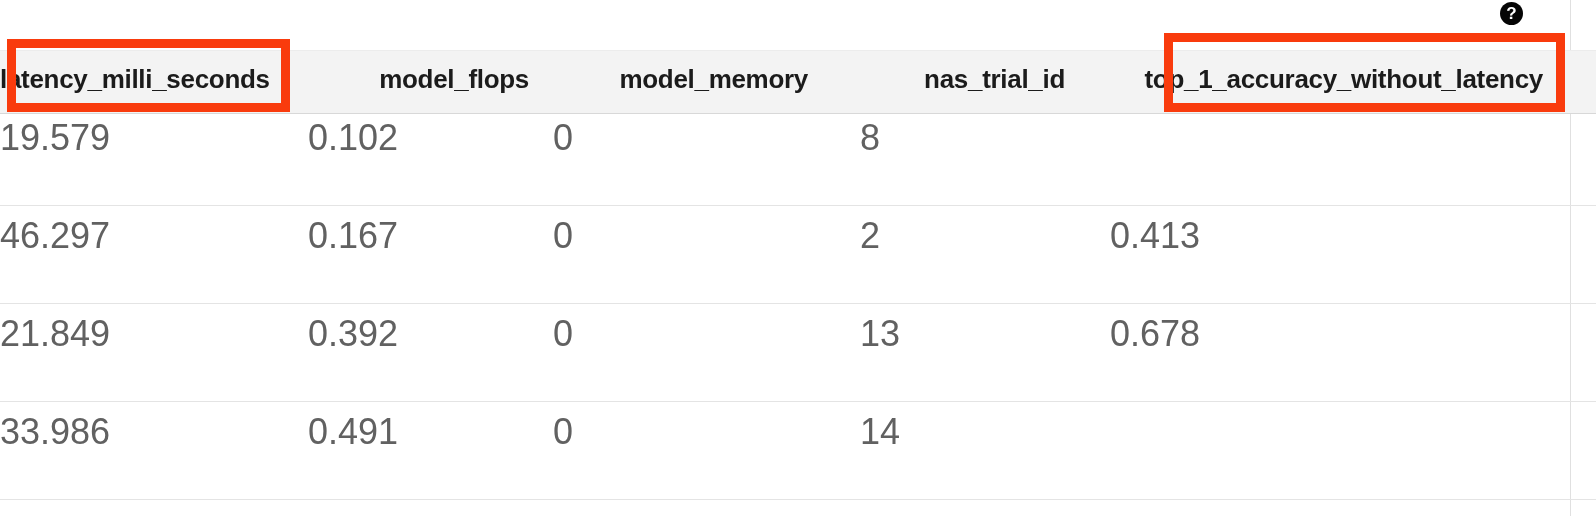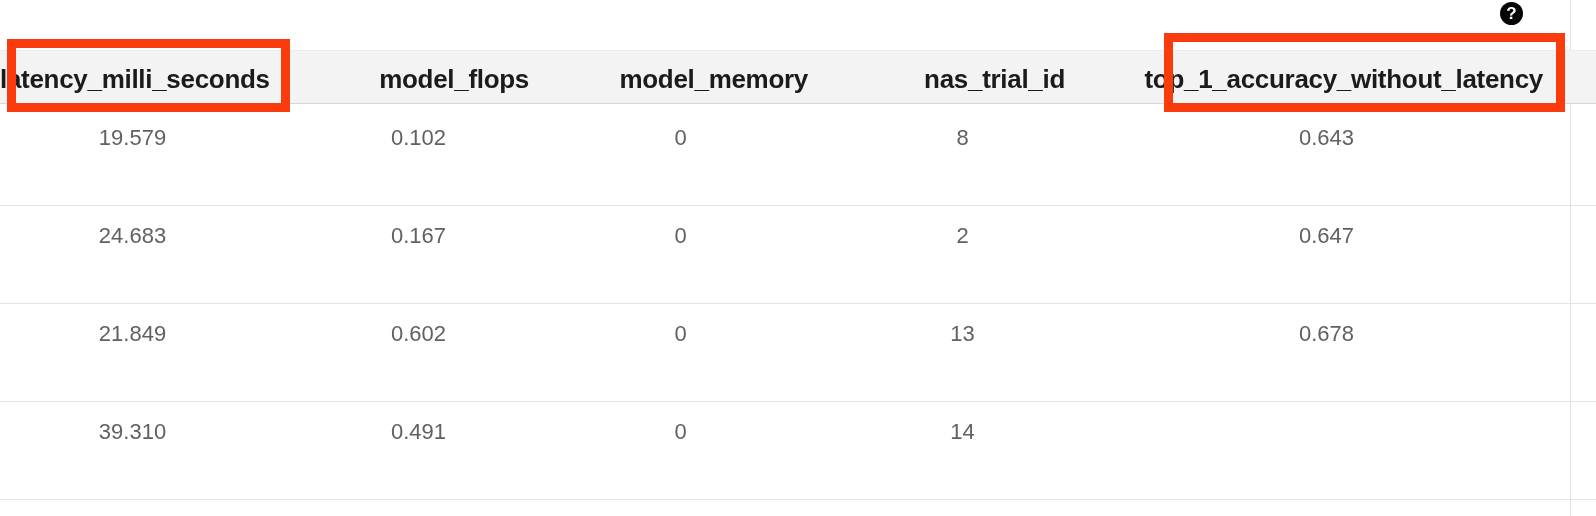--- a/index.html
+++ b/index.html
@@ -16,21 +16,21 @@
     position: absolute;
     left: 1570px; top: 0;
     width: 1px; height: 516px;
     background: #e0e0e0;
     z-index: 1;
   }
   
   .thead {
     position: absolute;
     left: 0; top: 50px;
-    width: 1596px; height: 54px;
+    width: 1596px; height: 64px;
     background: #f3f3f3;
     border-top: 1px solid #ececec;
     border-bottom: 1px solid #d8d8d8;
     box-sizing: border-box;
     z-index: 2;
   }
   .th {
     position: absolute;
     top: 0; height: 56px;
     line-height: 56px;
@@ -52,22 +52,22 @@
     position: relative;
     width: 1596px; height: 98px;
     border-bottom: 1px solid #e4e4e4;
     box-sizing: border-box;
     background: transparent;
   }
   .td {
     position: absolute;
     top: 14px;
     line-height: 32px;
-    text-align: center;
-    font-size: 22px;
+    text-align: left;
+    font-size: 36px;
     color: #616161;
     white-space: nowrap;
   }
   
   .c0 { left: 0px;    width: 265px; }
   .c1 { left: 308px;  width: 221px; }
   .c2 { left: 553px;  width: 255px; }
   .c3 { left: 860px;  width: 205px; }
   .c4 { left: 1110px; width: 433px; }
   
@@ -114,41 +114,40 @@
     <div class="th c4">top_1_accuracy_without_latency</div>
   </div>
 
   <div class="tbody">
 
     <div class="tr">
       <div class="td c0">19.579</div>
       <div class="td c1">0.102</div>
       <div class="td c2">0</div>
       <div class="td c3">8</div>
-      <div class="td c4">0.643</div>
     </div>
 
     <div class="tr">
-      <div class="td c0">24.683</div>
+      <div class="td c0">46.297</div>
       <div class="td c1">0.167</div>
       <div class="td c2">0</div>
       <div class="td c3">2</div>
-      <div class="td c4">0.647</div>
+      <div class="td c4">0.413</div>
     </div>
 
     <div class="tr">
       <div class="td c0">21.849</div>
-      <div class="td c1">0.602</div>
+      <div class="td c1">0.392</div>
       <div class="td c2">0</div>
       <div class="td c3">13</div>
       <div class="td c4">0.678</div>
     </div>
 
     <div class="tr">
-      <div class="td c0">39.310</div>
+      <div class="td c0">33.986</div>
       <div class="td c1">0.491</div>
       <div class="td c2">0</div>
       <div class="td c3">14</div>
     </div>
 
   </div>
 
   <div class="hl hl1"></div>
   <div class="hl hl2"></div>
 

